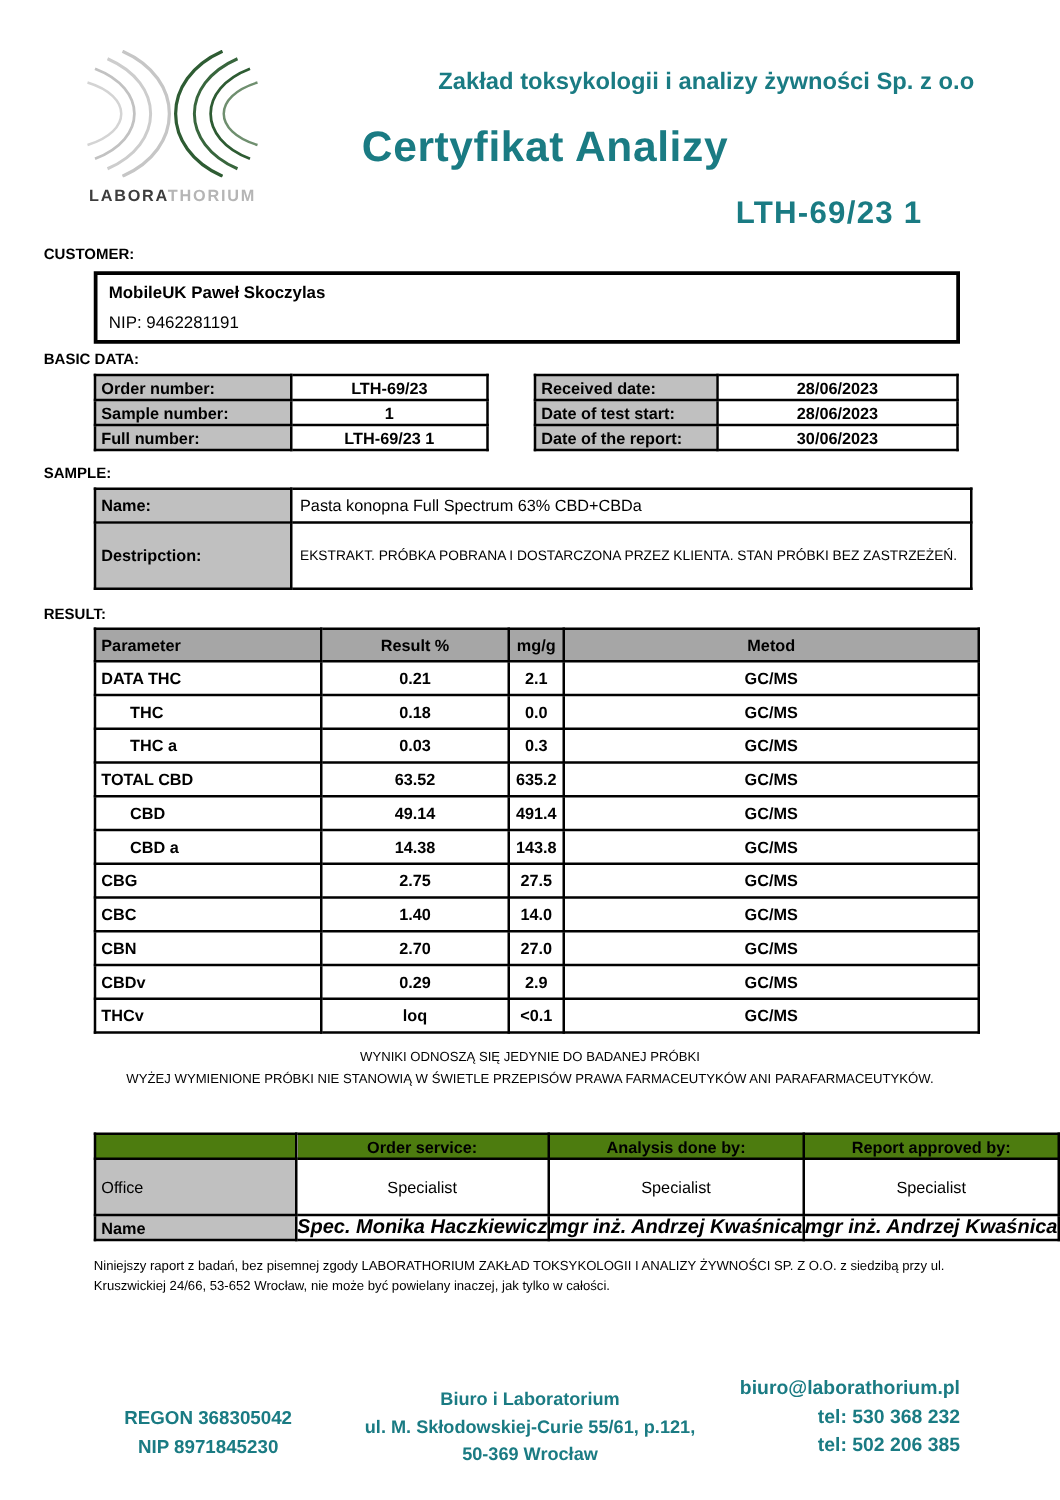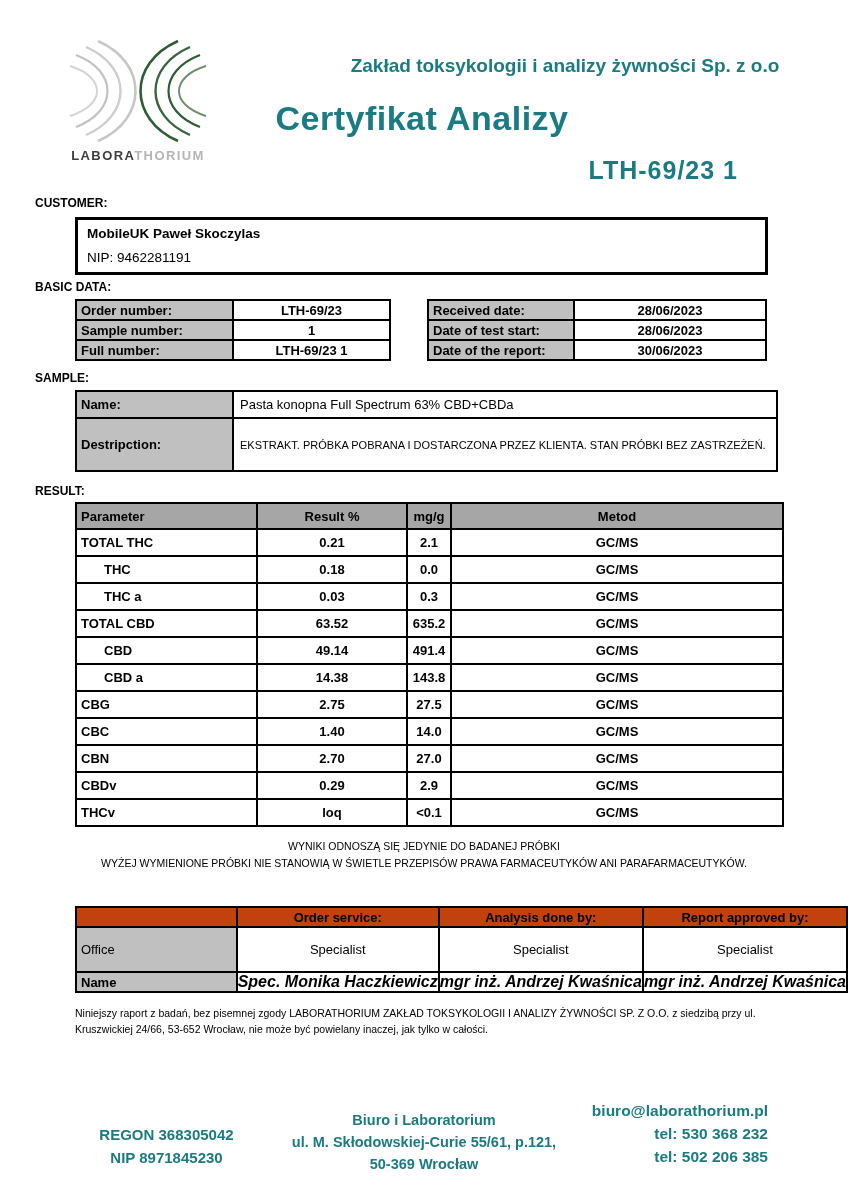--- a/index.html
+++ b/index.html
@@ -12,21 +12,21 @@
   .logo { position:absolute; left:60px; top:40px; width:156px; text-align:center; }
   .logo-text { margin-top:2px; font-size:13px; font-weight:bold; letter-spacing:1.4px; white-space:nowrap; }
   .logo-labora  { color:#3d3d3d; }
   .logo-thorium { color:#b5b5b5; }
 
   .company-line {
     position:absolute; left:330px; top:55px; width:470px; text-align:center;
     color:#1a7b83; font-weight:bold; font-size:19px;
   }
   .doc-title {
-    position:absolute; left:172px; top:99px; width:500px; text-align:center;
+    position:absolute; left:186px; top:99px; width:500px; text-align:center;
     color:#1a7b83; font-weight:bold; font-size:34px; letter-spacing:0.5px;
   }
   .cert-number {
     position:absolute; top:156px; right:110px;
     color:#1a7b83; font-weight:bold; font-size:25px; letter-spacing:1px;
   }
 
   
   .section-label { position:absolute; left:35px; font-size:12px; font-weight:bold; }
   .lab-customer { top:196px; }
@@ -72,21 +72,21 @@
   .result-table td.param.indent { padding-left:27px; }
 
   .notes {
     position:absolute; left:79px; top:838px; width:690px; text-align:center;
     font-size:10.5px; line-height:17px;
   }
 
   
   .staff-table { position:absolute; left:75px; top:906px; }
   .tw1 { width:152px; } .tw2 { width:198px; } .tw3 { width:140px; } .tw4 { width:186px; }
-  .staff-table .hr td { height:18px; font-weight:bold; text-align:center; background:#c2410c; }
+  .staff-table .hr td { height:18px; font-weight:bold; text-align:center; background:#4d7c0f; }
   .staff-table .or td { height:43px; text-align:center; font-weight:normal; }
   .staff-table .nr td { height:18px; text-align:center; }
   .staff-table td.glbl { text-align:left; }
   .name-val { font-style:italic; font-weight:bold; font-size:16px; }
 
   .legal {
     position:absolute; left:75px; top:1005px; width:694px;
     font-size:10.5px; line-height:16px;
   }
 
@@ -188,21 +188,21 @@
   <div class="section-label lab-result">RESULT:</div>
   <table class="result-table">
     <tbody>
         <tr>
       <th class="param-h rw1">Parameter</th>
       <th class="rw2">Result %</th>
       <th class="rw3">mg/g</th>
       <th class="rw4">Metod</th>
     </tr>
     <tr>
-      <td class="param rw1">TOTAL THC</td>
+      <td class="param rw1">DATA THC</td>
       <td class="rw2">0.21</td>
       <td class="rw3">2.1</td>
       <td class="rw4">GC/MS</td>
     </tr>
     <tr>
       <td class="param indent rw1">THC</td>
       <td class="rw2">0.18</td>
       <td class="rw3">0.0</td>
       <td class="rw4">GC/MS</td>
     </tr>

